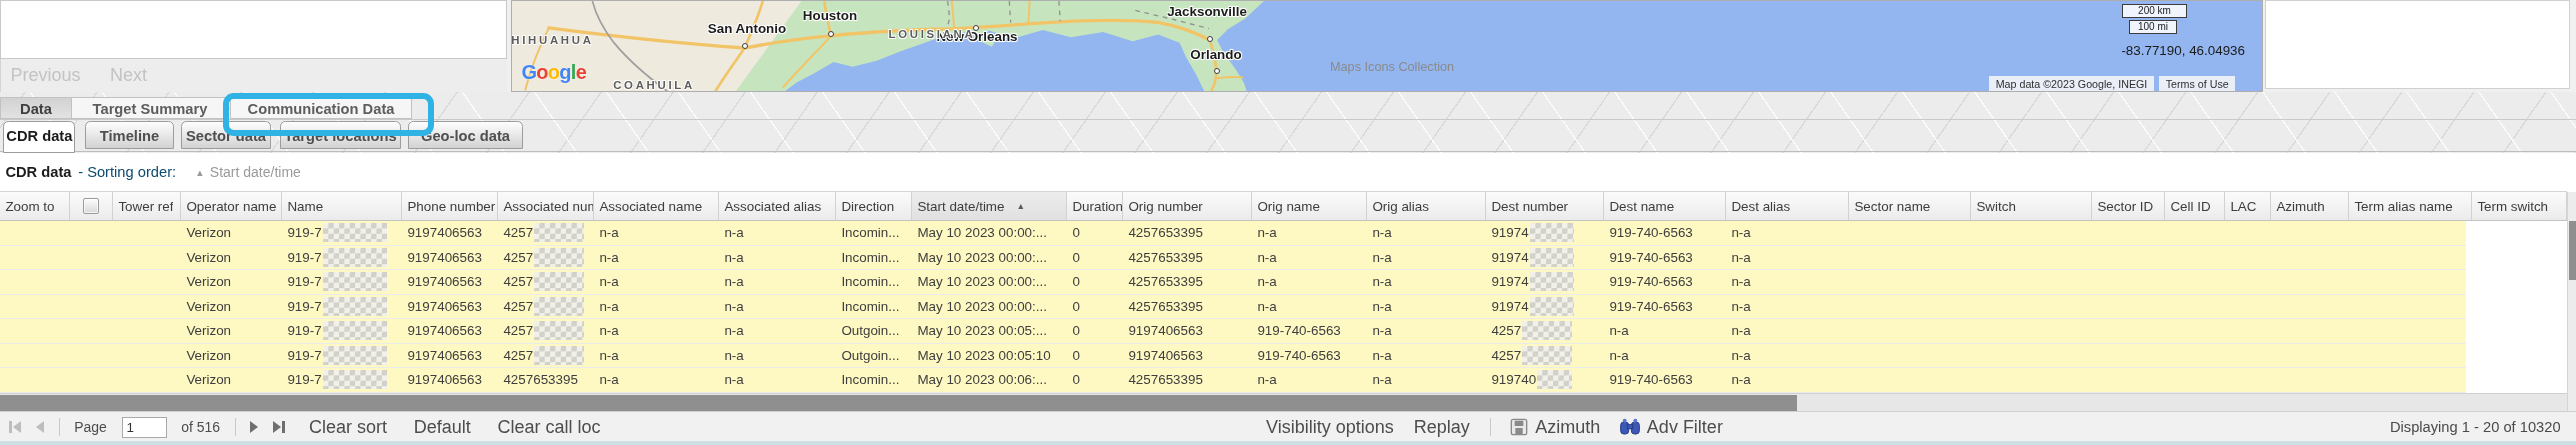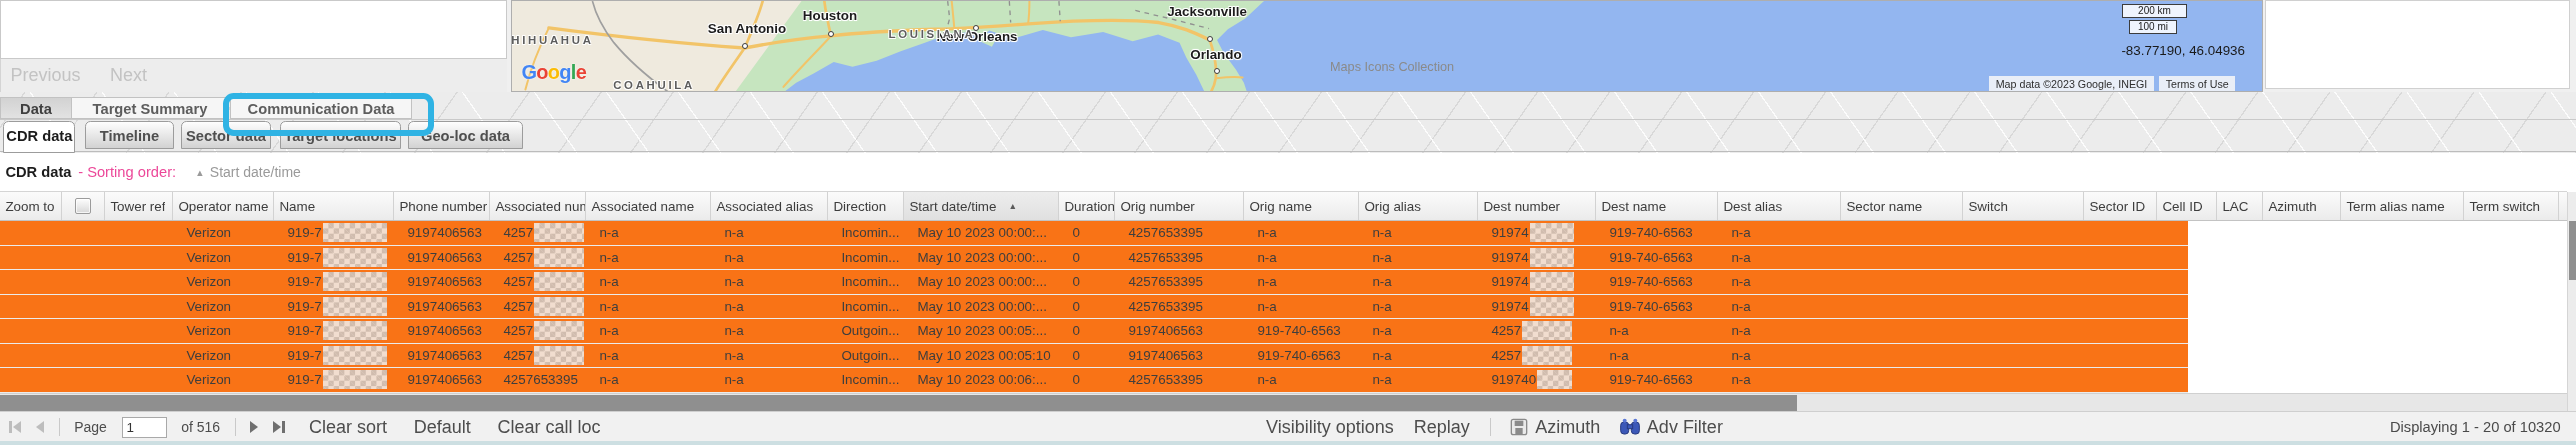--- a/index.html
+++ b/index.html
@@ -40,35 +40,35 @@
   .sub-tab{position:absolute;top:29px;height:28px;line-height:28px;text-align:center;font-size:14.7px;font-weight:bold;color:#4f4f4f;
     background:linear-gradient(#fefefe,#d2d2d2);border:0.7px solid #9c9c9c;border-radius:5.4px 5.4px 0 0;box-sizing:border-box;z-index:1;}
   .sub-tab.active{background:#ffffff;color:#1b1b1b;height:32px;z-index:3;}
   #tab-bottom-line{position:absolute;left:0;top:151px;width:2576px;height:1.3px;background:#bcbcbc;z-index:2;}
   #highlight-box{position:absolute;left:223px;top:93px;width:211px;height:43px;border:6px solid #2fb3e4;border-radius:10.7px;box-sizing:border-box;z-index:6;}
 
   
   #content-bg{position:absolute;left:0;top:153px;width:2576px;height:258px;background:#ffffff;}
   #sortbar{position:absolute;left:0;top:153px;width:2576px;height:38px;display:flex;align-items:center;background:#fff;}
   #sortbar .t{font-size:14.7px;font-weight:bold;color:#1c1c1c;margin-left:5.4px;}
-  #sortbar .s{font-size:14.7px;color:#ec4899;margin-left:6.7px;}
+  #sortbar .s{font-size:14.7px;color:#0c4a6e;margin-left:6.7px;}
   #sortbar .a{font-size:9.4px;color:#9a9a9a;margin-left:19px;}
   #sortbar .v{font-size:14px;color:#9a9a9a;margin-left:5.4px;}
 
   #gridheader{position:absolute;left:0;top:191px;width:2567px;height:30px;display:flex;
     background:linear-gradient(#fbfbfb,#ebebeb);border-top:0.7px solid #d5d5d5;border-bottom:0.7px solid #c3c3c3;box-sizing:border-box;}
   .hcell{height:100%;box-sizing:border-box;border-right:0.7px solid #d2d2d2;padding-left:5.4px;font-size:13.4px;color:#3d3d3d;
     line-height:29px;white-space:nowrap;overflow:hidden;flex:none;display:flex;align-items:center;}
   .hcell.sorted{background:linear-gradient(#ededed,#e0e0e0);}
   .hcell .sort-arrow{font-size:8.7px;color:#5a5a5a;margin-left:12px;}
   .hcheck{width:14px;height:14px;border:0.7px solid #9b9b9b;border-radius:2px;background:linear-gradient(#fdfdfd,#d8d8d8);
     box-shadow:inset 0 0 0 0.7px #fff;margin:auto;}
   .hcell.center{justify-content:center;padding-left:0;}
 
-  #gridrows{position:absolute;left:0;top:221px;width:2188px;height:172px;background:#f97316;}
+  #gridrows{position:absolute;left:0;top:221px;width:2466px;height:172px;background:#fef9c3;}
   .trow{display:flex;height:24.5px;border-bottom:0.7px solid #ebebeb;box-sizing:border-box;}
   .tcell{height:100%;box-sizing:border-box;padding-left:5.4px;font-size:13.4px;color:#3e3e3e;white-space:nowrap;overflow:hidden;
     flex:none;display:flex;align-items:center;}
   .px-blur{display:inline-block;height:19.4px;margin-left:1.3px;flex:none;
     background-image:linear-gradient(45deg,#c9c9c9 25%,transparent 25%,transparent 75%,#c9c9c9 75%),
                      linear-gradient(45deg,#c9c9c9 25%,#f0f0f0 25%,#f0f0f0 75%,#c9c9c9 75%);
     background-size:10.7px 10.7px;background-position:0 0,5.4px 5.4px;opacity:.85;}
 
   
   #hscroll{position:absolute;left:0;top:393px;width:2576px;height:18px;background:#e7e7e7;border-top:0.7px solid #d0d0d0;box-sizing:border-box;}
@@ -179,21 +179,21 @@
   <div id="content-bg"></div>
 
   <div id="sortbar">
     <span class="t">CDR data</span>
     <span class="s">- Sorting order:</span>
     <span class="a">▲</span>
     <span class="v">Start date/time</span>
   </div>
 
   <div id="gridheader">
-      <div class="hcell" style="width: 62px;">
+      <div class="hcell" style="width: 70px;">
         <span style="overflow: hidden; white-space: nowrap;">Zoom to</span>
       </div>
       <div class="hcell center" style="width: 43px;">
         <span class="hcheck"></span>
       </div>
       <div class="hcell" style="width: 68px;">
         <span style="overflow: hidden; white-space: nowrap;">Tower ref</span>
       </div>
       <div class="hcell" style="width: 101px;">
         <span style="overflow: hidden; white-space: nowrap;">Operator name</span>

